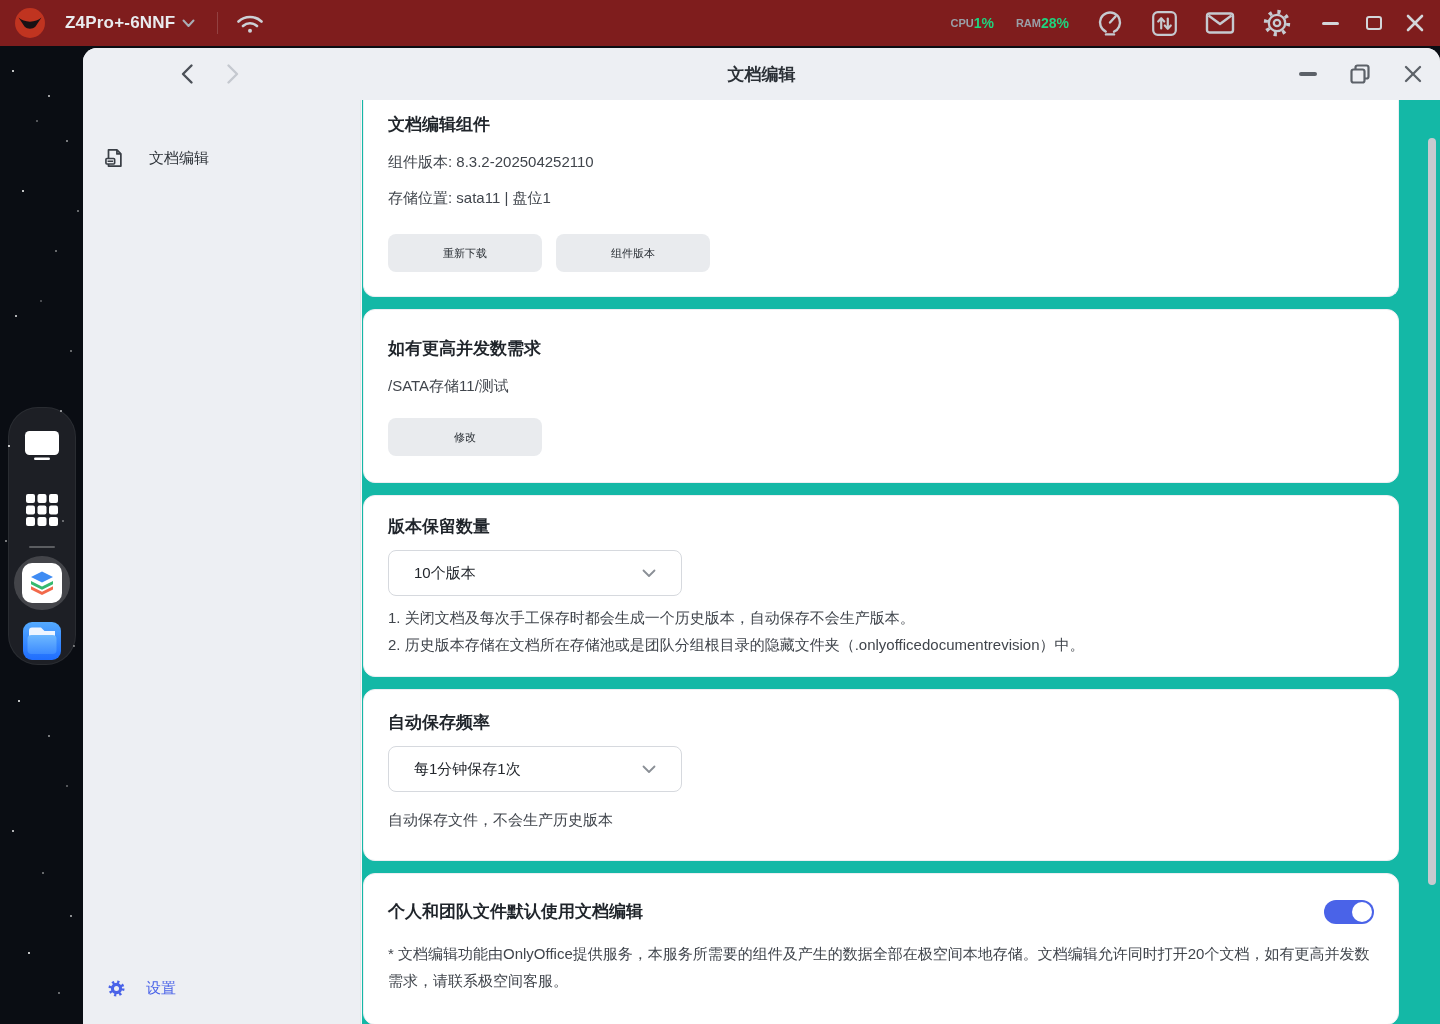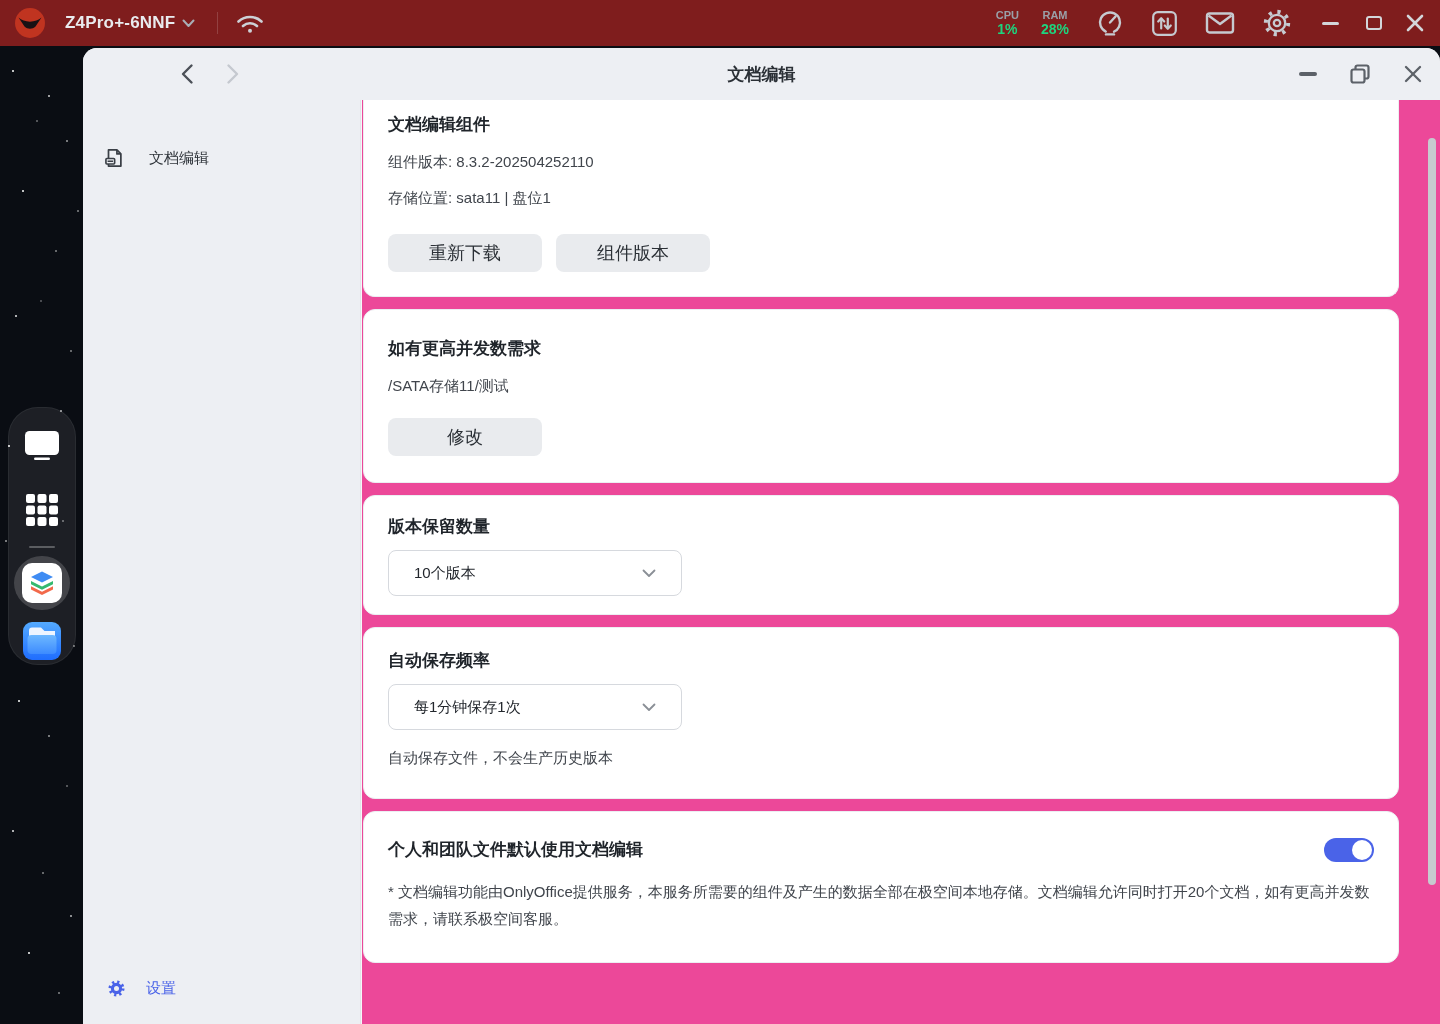--- a/index.html
+++ b/index.html
@@ -25,21 +25,21 @@
 
   
   .topbar { position:absolute; left:0; top:0; width:1440px; height:46px;
     background:#7f1d1d; display:flex; align-items:center; z-index:30; }
   .logo { width:32px; height:32px; margin-left:14px; flex:0 0 auto; }
   .device-name { margin-left:19px; font-size:17px; font-weight:700; color:#e9ebee; letter-spacing:.2px; }
   .dev-chevron { margin-left:7px; display:flex; }
   .tb-divider { width:1px; height:22px; background:rgba(255,255,255,.16); margin-left:22px; }
   .wifi { margin-left:17px; display:flex; }
   .tb-spacer { flex:1; }
-  .stat { display:flex; flex-direction:column; align-items:center; line-height:1.15; margin-left:22px; }
+  .stat { display:flex; flex-direction:row; align-items:center; line-height:1.15; margin-left:22px; }
   .stat .lbl { font-size:11px; font-weight:700; color:#9aa0a8; }
   .stat .val { font-size:14px; font-weight:700; color:#1ed47e; }
   .tb-icon { margin-left:27px; display:flex; align-items:center; justify-content:center; cursor:pointer; }
   .tb-min { width:17px; height:3px; border-radius:2px; background:#d3d6da; margin-left:30px; cursor:pointer; }
   .tb-max { width:16px; height:14px; border:2.5px solid #d3d6da; border-radius:3px; margin-left:27px; cursor:pointer; }
   .tb-close { margin-left:23px; margin-right:15px; cursor:pointer; display:flex; }
 
   
   .dock { position:absolute; left:8px; top:407px; width:68px; height:258px;
     background:rgba(255,255,255,.08); border:1px solid rgba(255,255,255,.06);
@@ -74,30 +74,30 @@
   
   .sidebar { position:absolute; left:0; top:52px; width:278px; bottom:0;
     background:#edeff3; border-right:1px solid #e2e4e9; }
   .side-item { display:flex; align-items:center; gap:12px; padding:0 20px;
     height:44px; margin-top:36px; cursor:pointer; font-size:15px; font-weight:500; color:#2f343a; }
   .side-settings { position:absolute; left:24px; bottom:26px; display:flex; align-items:center;
     gap:10px; font-size:15px; font-weight:500; color:#4a63e8; cursor:pointer; }
 
   
   .content { position:absolute; left:279px; top:52px; right:0; bottom:0;
-    background:#ec4899; overflow:hidden; }
+    background:#14b8a6; overflow:hidden; }
   .cards { padding:0 0 0 1px; }
   .card { width:1036px; background:#fff; border:1px solid #eceef2; border-radius:12px;
     margin-bottom:12px; padding:20px 24px; }
   .card.first { margin-top:-12px; border-top:none; border-radius:0 0 12px 12px; padding-top:26px; padding-bottom:24px; }
   .card-title { font-size:17px; font-weight:700; color:#1f242a; line-height:22px; }
   .body-line { font-size:15px; color:#40454c; line-height:20px; margin-top:16px; }
   .btn-row { display:flex; gap:14px; margin-top:26px; }
   .btn { min-width:154px; height:38px; padding:0 26px; background:#e9ebee; border:none;
-    border-radius:8px; font-size:18px; color:#2b3036; cursor:pointer;
+    border-radius:8px; font-size:11px; color:#2b3036; cursor:pointer;
     display:inline-flex; align-items:center; justify-content:center;
     font-family:"Liberation Sans","DejaVu Sans",sans-serif; }
   .select { width:294px; height:46px; margin-top:12px; border:1px solid #d6d9de; border-radius:8px;
     background:#fff; display:flex; align-items:center; justify-content:space-between;
     padding:0 25px; font-size:15px; color:#23272d; cursor:pointer; }
   .note-title { font-size:15px; color:#40454c; margin-top:16px; line-height:20px; }
   .note-list { font-size:15px; color:#40454c; line-height:27px; margin-top:8px; }
   .card-head-row { display:flex; align-items:center; justify-content:space-between; }
   .toggle { width:50px; height:24px; border-radius:12px; background:#d5d8dd; position:relative; cursor:pointer; flex:0 0 auto; }
   .toggle .knob { position:absolute; top:2px; left:2px; width:20px; height:20px; border-radius:50%; background:#fff; }
@@ -314,20 +314,24 @@
       </div>
 
       <div class="card" style="padding-bottom:18px;">
         <div class="card-title">版本保留数量</div>
         <div class="select">
           <span>10个版本</span>
           <svg width="14" height="9" viewBox="0 0 14 9">
               <polyline points="1.5,1.5 7,7 12.5,1.5" fill="none" stroke="#8a8f96" stroke-width="1.8" stroke-linecap="round" stroke-linejoin="round"></polyline>
             </svg>
         </div>
+        <div class="note-list">
+          <div>1. 关闭文档及每次手工保存时都会生成一个历史版本，自动保存不会生产版本。</div>
+          <div>2. 历史版本存储在文档所在存储池或是团队分组根目录的隐藏文件夹（.onlyofficedocumentrevision）中。</div>
+        </div>
       </div>
 
       <div class="card" style="padding-top:22px; padding-bottom:30px;">
         <div class="card-title">自动保存频率</div>
         <div class="select">
           <span>每1分钟保存1次</span>
           <svg width="14" height="9" viewBox="0 0 14 9">
               <polyline points="1.5,1.5 7,7 12.5,1.5" fill="none" stroke="#8a8f96" stroke-width="1.8" stroke-linecap="round" stroke-linejoin="round"></polyline>
             </svg>
         </div>

